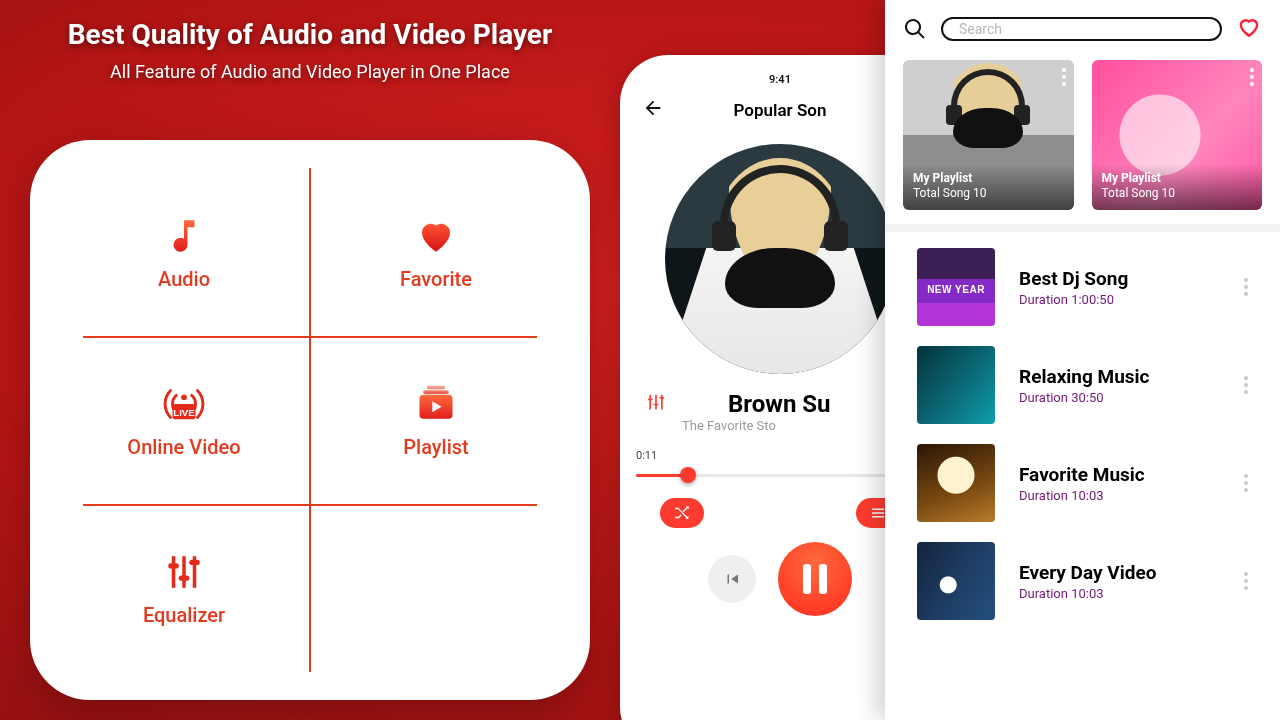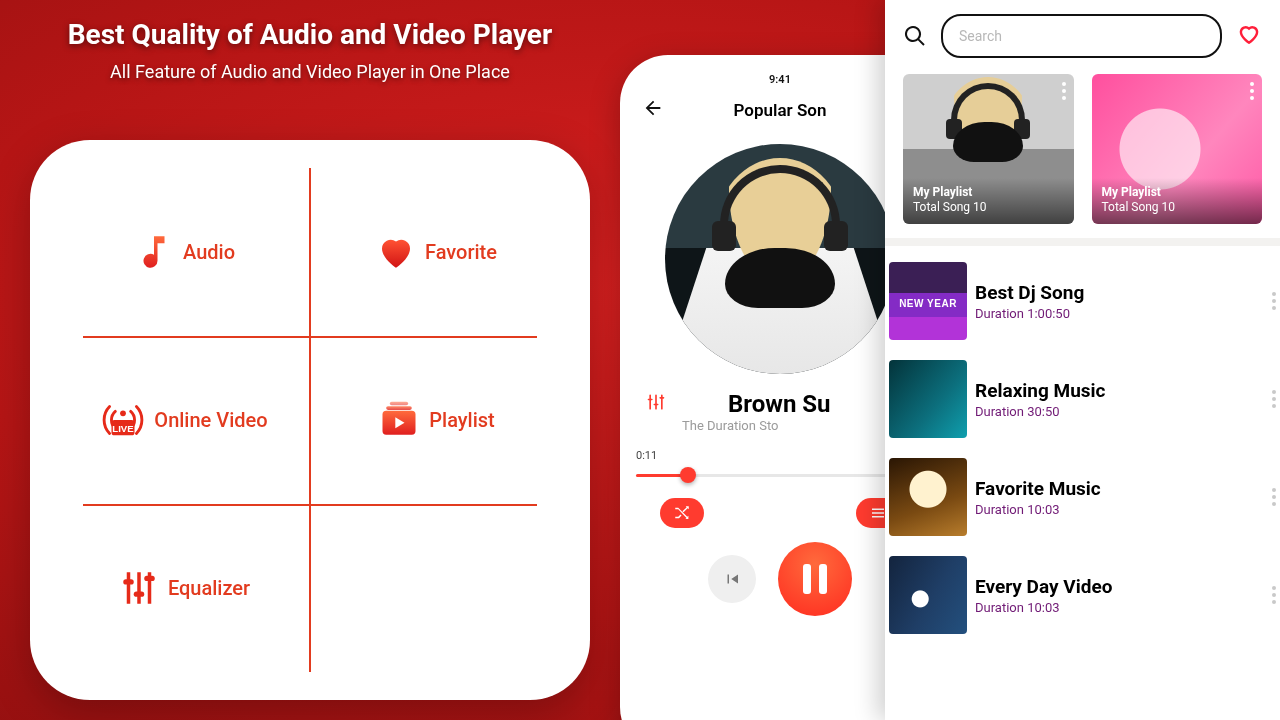--- a/index.html
+++ b/index.html
@@ -11,21 +11,21 @@
   .title-wrap h1 { font-size: 28px; font-weight: 700; text-shadow: 0 2px 6px rgba(0,0,0,.5); }
   .title-wrap p  { font-size: 18px; margin-top: 10px; text-shadow: 0 2px 5px rgba(0,0,0,.5); }
 
   
   .feature-card {
     position: absolute; left: 30px; top: 140px; width: 560px; height: 560px;
     background: #fff; border-radius: 60px; padding: 28px;
     box-shadow: 0 12px 40px rgba(0,0,0,.25);
   }
   .fgrid { display: grid; grid-template-columns: 1fr 1fr; grid-template-rows: 1fr 1fr 1fr; height: 100%; position: relative; }
-  .fcell { display: flex; flex-direction: row; align-items: center; justify-content: center; gap: 8px; }
+  .fcell { display: flex; flex-direction: column; align-items: center; justify-content: center; gap: 8px; }
   .fcell .ico { height: 46px; display:flex; align-items:center; justify-content:center; }
   .fcell .lbl { color: #e23b1f; font-size: 20px; font-weight: 500; }
   .fline-v { position:absolute; top:0; bottom:0; left:50%; width:0; border-left:2px solid #e23b1f; transform:translateX(-1px);}
   .fline-h1 { position:absolute; left:25px; right:25px; top:33.33%; height:0; border-top:2px solid #e23b1f;}
   .fline-h2 { position:absolute; left:25px; right:25px; top:66.66%; height:0; border-top:2px solid #e23b1f;}
 
   
   .phone-player {
     position:absolute; left:620px; top:55px; width:320px; height:700px;
     background:#fff; border-radius:48px; box-shadow:0 8px 30px rgba(0,0,0,.25); overflow:hidden; padding-top:18px;
@@ -81,21 +81,21 @@
   .play-btn .bars{ display:flex; gap:8px;}
   .play-btn .bars span{ width:8px;height:30px;background:#fff;border-radius:3px;}
 
   
   .phone-lib {
     position:absolute; left:885px; top:0; width:395px; height:720px;
     background:#fff; box-shadow:-8px 0 22px rgba(0,0,0,.18);
   }
   .lib-top{ display:flex; align-items:center; gap:14px; padding:14px 18px 10px;}
   .search-ico{ width:24px; height:24px; }
-  .search-pill{ flex:1; height:44px; border:2px solid #111; border-radius:20px; display:flex; align-items:center; padding:0 16px; color:#b8b8b8; font-size:14px;}
+  .search-pill{ flex:1; height:24px; border:2px solid #111; border-radius:20px; display:flex; align-items:center; padding:0 16px; color:#b8b8b8; font-size:14px;}
   .heart-ico svg{width:26px;height:26px;fill:#ff1f3a;}
 
   .pl-row{ display:flex; gap:18px; padding:6px 18px 14px;}
   .pl-card{ position:relative; width:172px; height:150px; border-radius:6px; overflow:hidden; color:#fff;}
   .pl-card .bg{position:absolute;inset:0;}
   .pl-card.one .bg{ background:
       radial-gradient(circle at 50% 34%, #f2dcc0 0 26px, transparent 27px),
       linear-gradient(180deg,#cfcfcf 0 50%, #8e8e8e 50% 100%);}
   .pl-card.one::before{content:"";position:absolute;inset:auto 0 0 0;height:58%;
     background:linear-gradient(#f6f6f6,#d9d9d9);clip-path:polygon(12% 0,88% 0,100% 100%,0 100%);}
@@ -110,21 +110,21 @@
   .pl-card .shade{position:absolute;inset:auto 0 0 0;height:46px;background:linear-gradient(transparent,rgba(0,0,0,.55));}
   .pl-card .txt{position:absolute;left:10px;bottom:8px;font-size:12px;line-height:1.3;}
   .pl-card .txt .t{font-weight:700;}
   .pl-card .dots{position:absolute;top:8px;right:8px;}
   .vdots{display:flex;flex-direction:column;gap:3px;align-items:center;}
   .vdots span{width:4px;height:4px;border-radius:50%;background:#fff;}
 
   .divider{height:8px;background:#f3f2f0;}
 
   .song-list{padding:6px 0;}
-  .song{display:flex;align-items:center;gap:8px;padding:10px 4px;}
+  .song{display:flex;align-items:center;gap:24px;padding:10px 32px;}
   .thumb{width:78px;height:78px;border-radius:4px;flex-shrink:0;}
   .song .meta{flex:1;min-width:0;}
   .song .name{font-size:19px;font-weight:700;}
   .song .dur{font-size:13px;color:#701a75;margin-top:2px;}
   .song .more .vdots span{background:#c9c9c9;}
   .t-nyp{background:
       linear-gradient(180deg,#3b1f55 0 40%, #842bc5 40% 70%, #b233d8 70% 100%);
       position:relative;}
   .t-nyp::after{content:"NEW YEAR";position:absolute;left:0;right:0;top:46%;text-align:center;color:#fff;font-weight:800;font-size:10px;letter-spacing:.5px;font-family:Impact, sans-serif;}
   .t-teal{background:linear-gradient(130deg,#03333a,#0c6f7d 60%,#0f9fae);}
@@ -249,21 +249,21 @@
       <span class="eq-ico">
         <svg width="20" height="20" viewBox="0 0 24 24">
             <g fill="none" stroke="#ff3b2f" stroke-width="2" stroke-linecap="round">
               <path d="M5 4v16M12 4v16M19 4v16"></path>
               <path d="M3 9h4M10 15h4M17 7h4"></path>
             </g>
           </svg>
       </span>
       <span class="track-title">Brown Su</span>
     </div>
-    <div class="track-artist">The Duration Sto</div>
+    <div class="track-artist">The Favorite Sto</div>
     <div class="progress-row">
       <span>0:11</span>
       <div class="slider">
         <div class="bar"></div>
         <div class="fill" id="seek-fill" style="width: 18%;"></div>
         <div class="knob" id="seek-knob" style="left: calc(18% - 8px);"></div>
       </div>
     </div>
     <div class="row-ctrl">
       <span class="pill">

